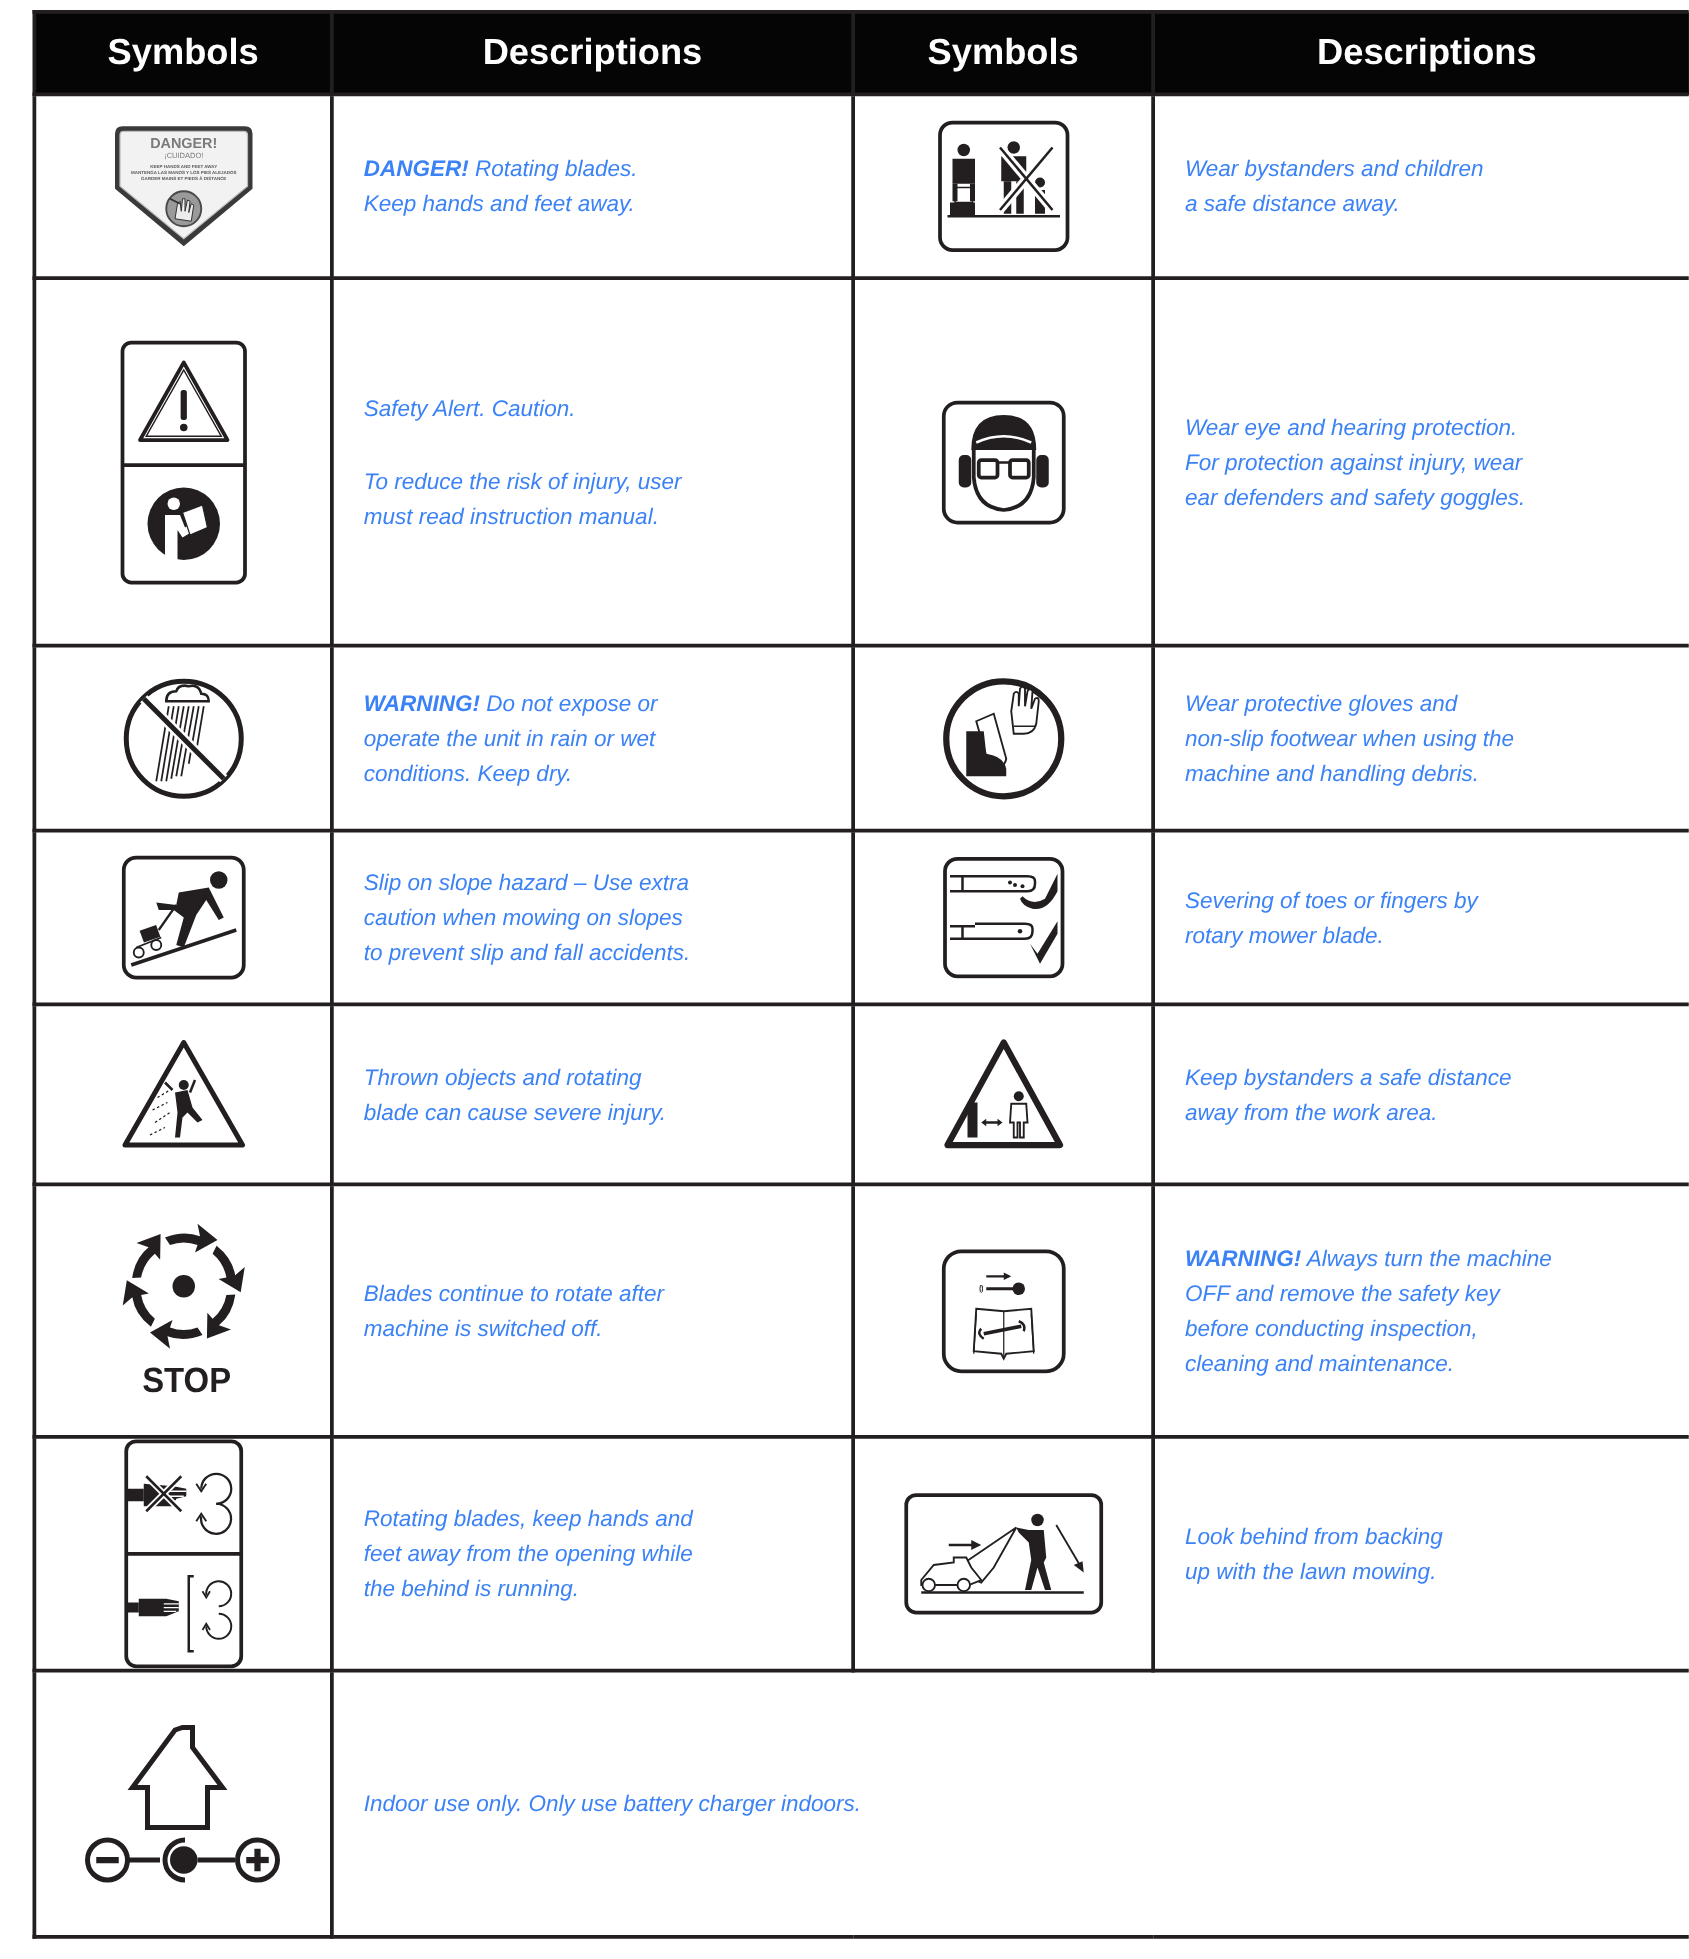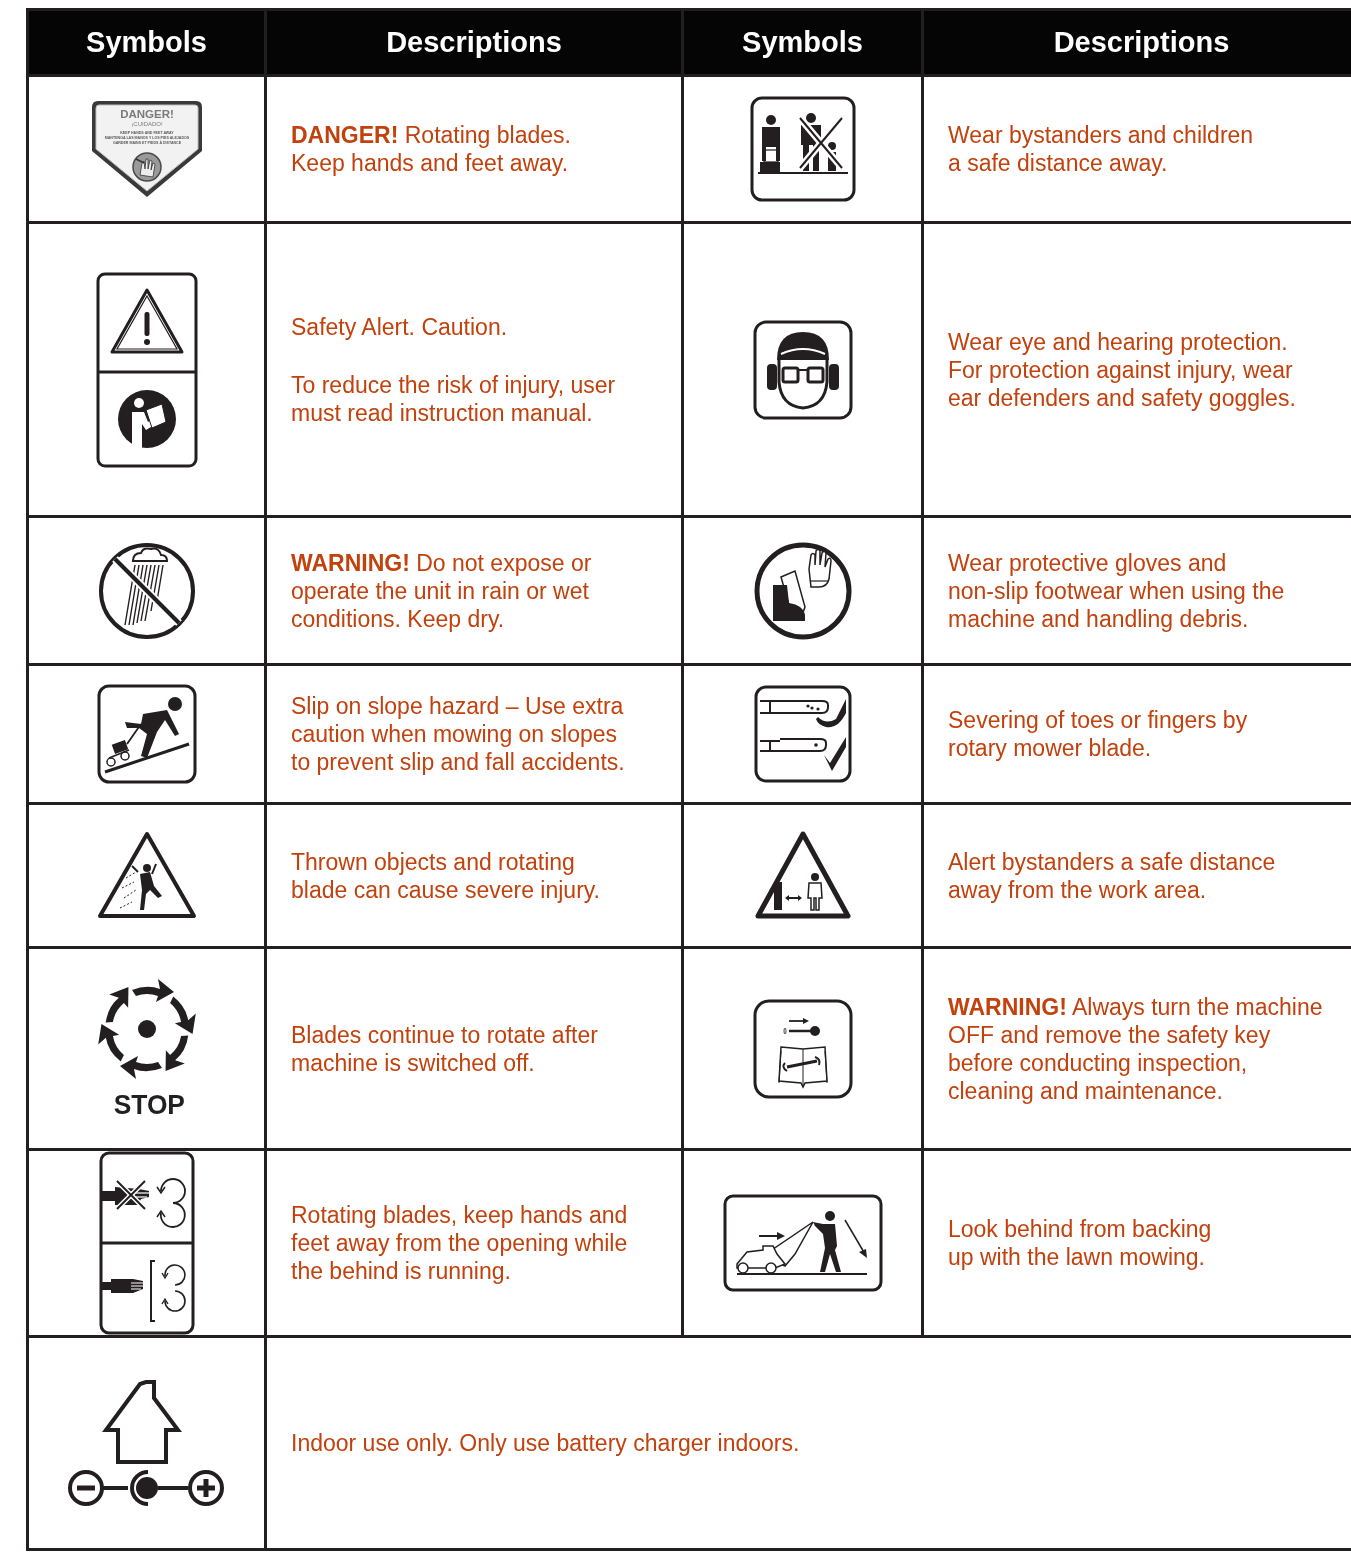--- a/index.html
+++ b/index.html
@@ -26,25 +26,26 @@
       text-align: center;
       border-color: #ffffff #ffffff #050505 #ffffff;
       border-width: 0 2px 0 2px;
     }
     th:first-child { border-left: 0; }
     th:last-child { border-right: 0; }
     thead tr { background: #050505; }
     td.sym { text-align: center; }
     td.sym svg { display: inline-block; vertical-align: middle; }
     td.desc {
-      font-size: 23px;
+      font-size: 18px;
       line-height: 28px;
       padding-left: 24px;
       padding-right: 18px;
-      color: #c2410c;
+      color: #3b82f6;
+      font-style: italic;
     }
     td.desc p + p { margin-top: 30px; }
     td.desc b { font-weight: bold; }
     .line { display: block; }
   </style>
 </head>
 <body>
 
 <table class="symbols">
   <colgroup>
@@ -258,21 +259,21 @@
         <svg width="98" height="92" viewBox="0 0 98 92">
           <path d="M49 4 L94 86 L4 86 Z" fill="#fff" stroke="#231f20" stroke-width="5" stroke-linejoin="round"></path>
           <rect x="20" y="52" width="8" height="28" fill="#231f20"></rect>
           <line x1="33" y1="68" x2="46" y2="68" stroke="#231f20" stroke-width="2"></line>
           <path d="M31 68 L35 65 L35 71 Z M48 68 L44 65 L44 71 Z" fill="#231f20"></path>
           <circle cx="61" cy="47" r="4" fill="#231f20"></circle>
           <path d="M55 53 L67 53 L68 68 L65 68 L65 80 L62 80 L62 68 L60 68 L60 80 L57 80 L57 68 L54 68 Z" fill="#fff" stroke="#231f20" stroke-width="1.5"></path>
         </svg>
       </td>
       <td class="desc">
-        <span class="line">Alert bystanders a safe distance</span>
+        <span class="line">Keep bystanders a safe distance</span>
         <span class="line">away from the work area.</span>
       </td>
     </tr>
 
     <tr style="height:202px">
       <td class="sym">
         <svg width="110" height="150" viewBox="0 0 110 150">
           <circle cx="55" cy="55" r="9" fill="#231f20"></circle>
           <g fill="#231f20">
             <g transform="rotate(0 55 55)">

